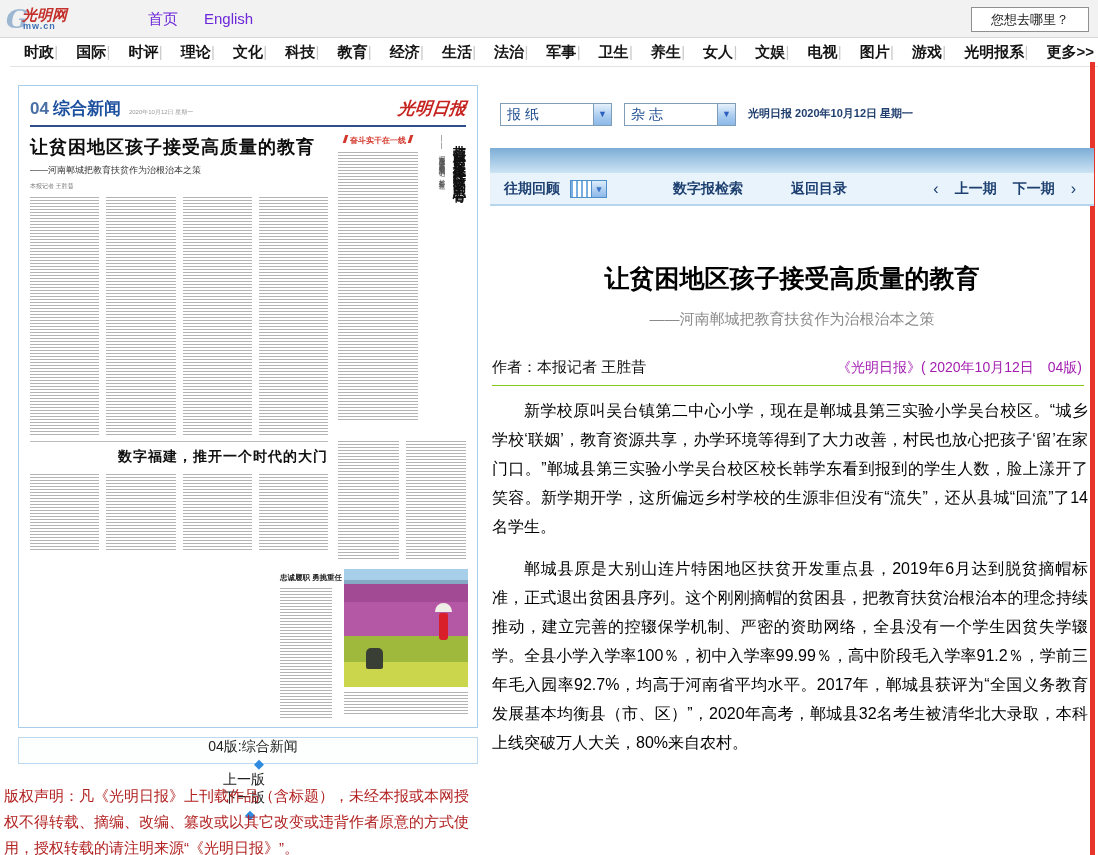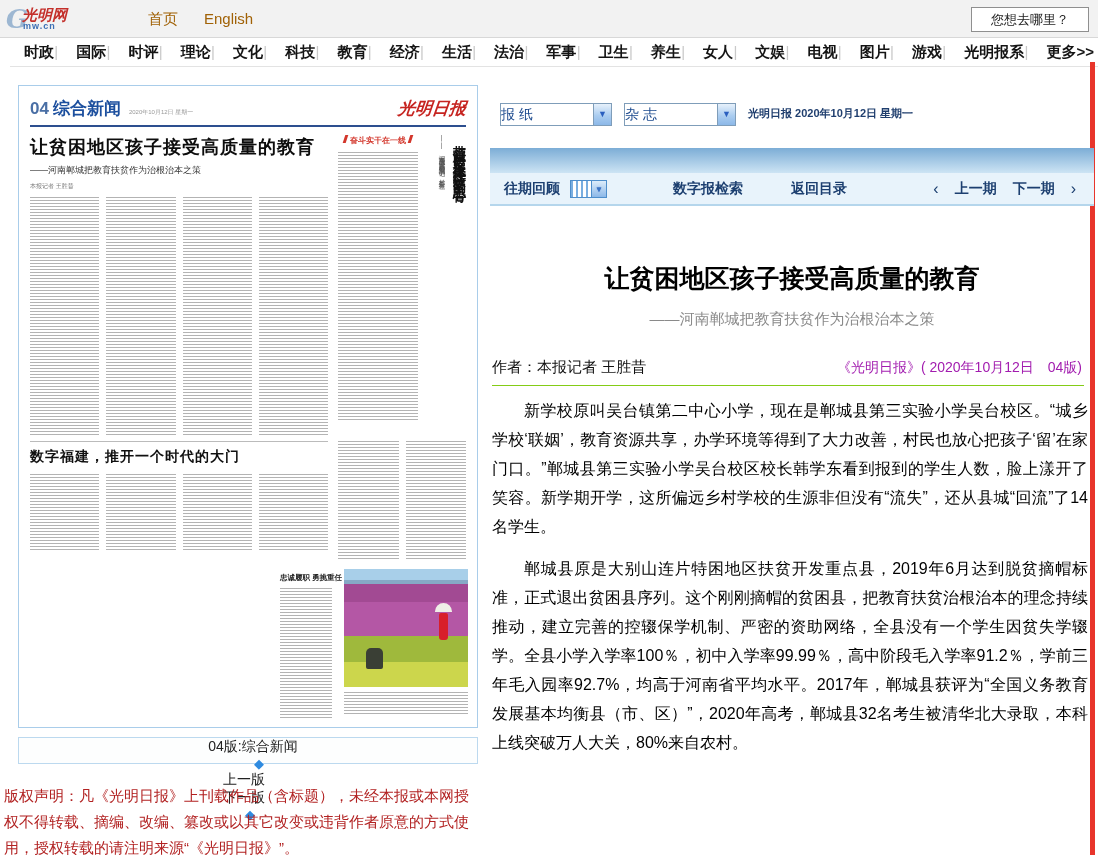--- a/index.html
+++ b/index.html
@@ -8,38 +8,38 @@
   body { position:relative; }
 
   
   .topbar { position:absolute; left:0; top:0; width:1098px; height:38px;
     background:#f2f2f2; border-bottom:1px solid #d8d8d8; }
   .logo { position:absolute; left:6px; top:4px; width:120px; height:30px; cursor:pointer; }
   .logo-g { position:absolute; left:0; top:0; font:bold italic 26px "DejaVu Serif",serif; color:#9db7d2; }
   .logo-name { position:absolute; left:16px; top:2px; font:bold italic 15px "DejaVu Serif",serif; color:#c4302b; }
   .logo-dom { position:absolute; left:17px; top:17px; font:bold 9px "Liberation Sans",sans-serif; color:#3c6fb4; letter-spacing:1px; }
   .top-links { position:absolute; left:148px; top:10px; font-size:15px; color:#9e1b1b; }
-  .top-links a { color:#a16207; text-decoration:none; margin-right:26px; cursor:pointer; }
+  .top-links a { color:#6d28d9; text-decoration:none; margin-right:26px; cursor:pointer; }
   .wherebox { position:absolute; right:9px; top:7px; width:118px; height:25px; background:#fff;
     border:1px solid #8f8f8f; font-size:13px; color:#222; text-align:center; line-height:23px; cursor:pointer; }
 
   
   .nav { position:absolute; left:10px; top:39px; width:1098px; height:28px; background:#fff;
     border-bottom:1px solid #e3e3e3; }
   .nav ul { list-style:none; display:flex; justify-content:space-between; align-items:center;
     height:100%; padding:0 14px; }
   .nav li { font-size:15px; font-weight:bold; color:#141414; cursor:pointer; white-space:nowrap; }
   .nav li + li::before { content:"|"; color:#c9c9c9; font-weight:normal; margin-right:18px; }
 
   
   .redstrip { position:absolute; right:3px; top:62px; width:5px; height:793px; background:#e8352b; }
 
   
   .sel { position:absolute; top:103px; height:23px; width:112px; background:#fff;
-    border:1px solid #7f9db9; font-size:14px; color:#1d4b8f; line-height:21px; cursor:pointer; }
+    border:1px solid #7f9db9; font-size:14px; color:#1d4b8f; line-height:21px; padding-left:6px; cursor:pointer; }
   .sel .btn { position:absolute; right:0; top:0; width:18px; height:21px;
     background:linear-gradient(180deg,#e7f1fb,#abcdf0 55%,#8cb8e8); border-left:1px solid #7f9db9;
     color:#2a5fbf; font-size:9px; text-align:center; line-height:21px; }
   #sel-paper { left:500px; }
   #sel-mag { left:624px; }
   .dateline { position:absolute; left:748px; top:106px; font-size:11px; font-weight:bold; color:#1f3e6e; }
 
   .band { position:absolute; left:490px; top:148px; width:604px; height:25px;
     background:linear-gradient(180deg,#7cadd6,#cde4f4); }
   .rtoolbar { position:absolute; left:490px; top:173px; width:604px; height:33px;
@@ -96,21 +96,21 @@
   .p-mid { position:absolute; left:316px; top:46px; width:80px; height:300px; }
   .p-badge { font-size:8px; font-weight:bold; color:#d3362b; text-align:center; white-space:nowrap; }
   .p-badge .bar { display:inline-block; width:3px; height:8px; background:#d3362b; transform:skewX(-18deg); margin:0 3px; }
   .p-mid .ft { margin-top:6px; height:270px; }
 
   .p-vert { position:absolute; right:6px; top:46px; height:330px; display:flex; flex-direction:row-reverse; }
   .p-vh { writing-mode:vertical-rl; font-size:13px; font-weight:bold; color:#111; letter-spacing:3px; }
   .p-vs { writing-mode:vertical-rl; font-size:6.5px; color:#555; margin-right:4px; letter-spacing:1px; }
 
   .p-sec2 { position:absolute; left:8px; top:352px; width:298px; height:112px; border-top:1px solid #bbb; padding-top:6px; }
-  .p-h2 { font-size:14px; font-weight:bold; color:#101010; text-align:left; letter-spacing:1px; }
+  .p-h2 { font-size:14px; font-weight:bold; color:#101010; text-align:right; letter-spacing:1px; }
   .p-sec2 .grid { margin-top:8px; display:grid; grid-template-columns:repeat(4,1fr); gap:7px; height:76px; }
   .p-sec2r { position:absolute; left:316px; top:352px; width:128px; height:118px;
     display:grid; grid-template-columns:repeat(2,1fr); gap:7px; }
 
   .p-sec3 { position:absolute; left:8px; top:474px; width:240px; }
   .p-h3 { font-size:15px; font-weight:bold; color:#0d0d0d; white-space:nowrap; }
   .p-sec3 .grid { margin-top:8px; display:grid; grid-template-columns:repeat(3,1fr); gap:7px; height:128px; }
   .p-sec3m { position:absolute; left:258px; top:484px; width:52px; height:150px; }
   .p-h4 { font-size:7.5px; font-weight:bold; color:#222; text-align:center; white-space:nowrap; }
   .p-sec3m .ft { margin-top:5px; height:130px; }

